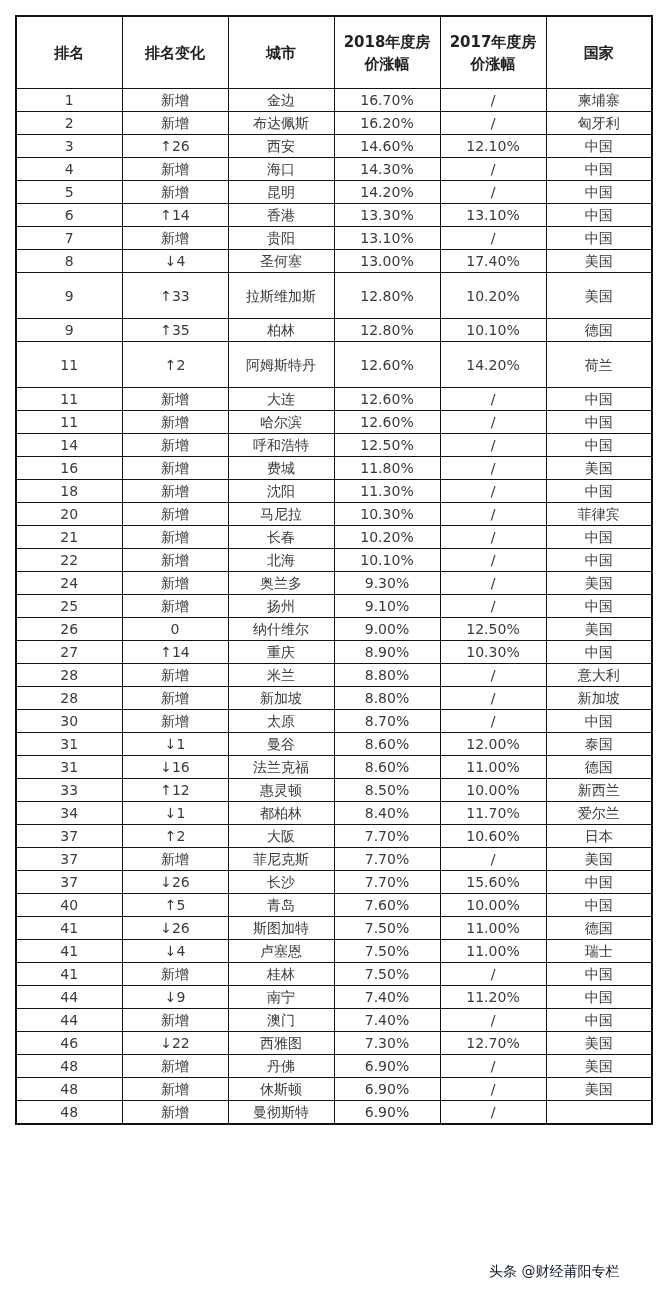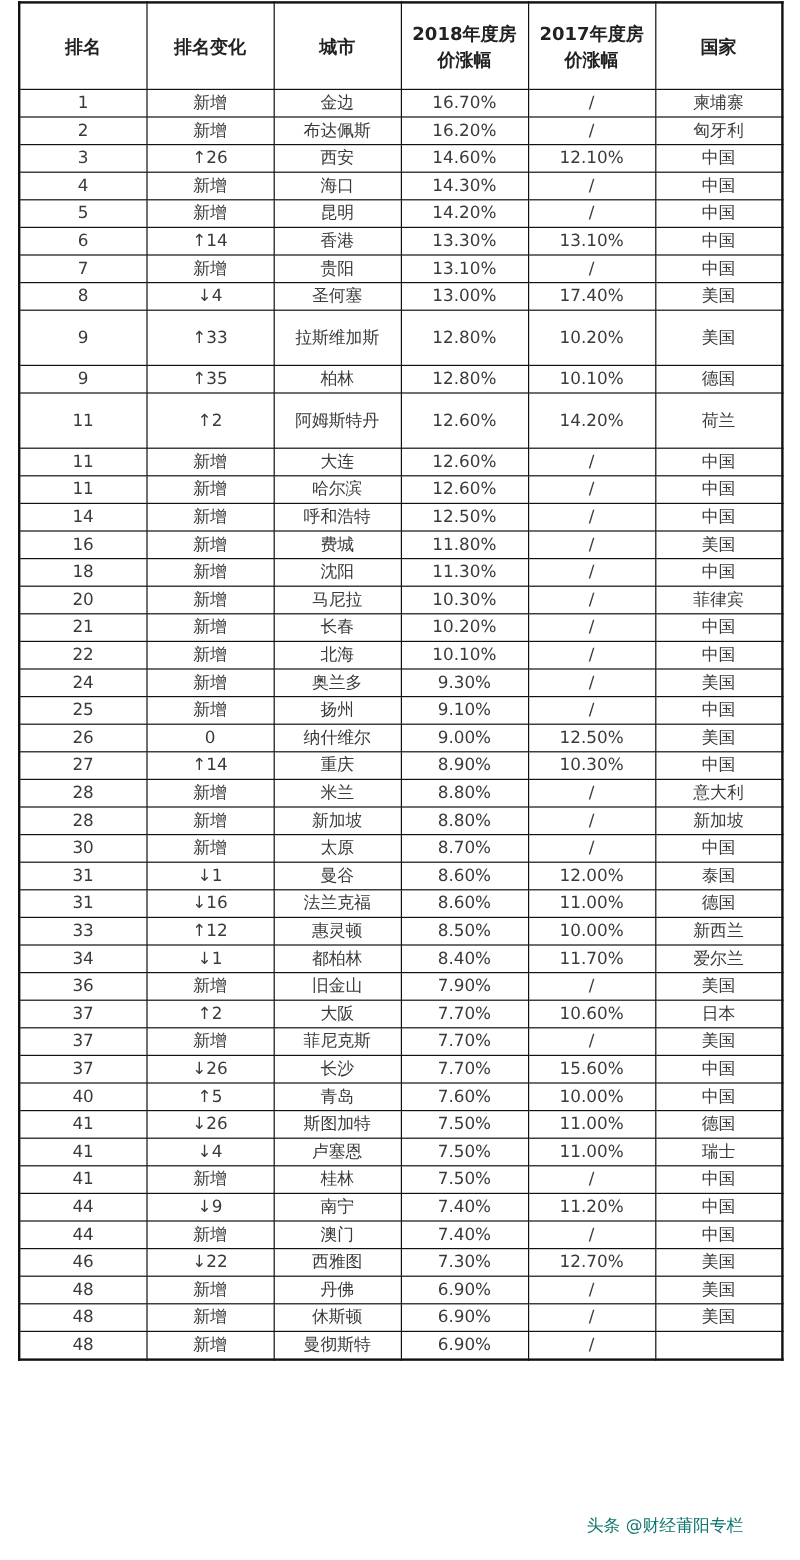--- a/index.html
+++ b/index.html
@@ -1,34 +1,34 @@
 <!DOCTYPE html>
 <html><head>
 <meta charset="utf-8">
 <style>
   html, body { margin: 0; padding: 0; background: #ffffff; }
   body { width: 667px; height: 1300px; position: relative; overflow: hidden;
          font-family: "DejaVu Sans", "Liberation Sans", sans-serif; color: #333; }
   table.rank {
-    position: absolute; left: 15px; top: 1px;
+    position: absolute; left: 15px; top: 15px;
     width: 637px; border-collapse: collapse; table-layout: fixed;
     border: 2px solid #111;
   }
   table.rank col { width: 106px; }
   table.rank th, table.rank td {
     border: 1px solid #111; text-align: center; vertical-align: middle;
     padding: 0; overflow: hidden; white-space: nowrap;
   }
   table.rank th {
     height: 71px; font-size: 15px; font-weight: bold; color: #222; line-height: 22px;
   }
   table.rank td { height: 22px; font-size: 14px; color: #3a3a3a; line-height: 22px; }
   table.rank tr.tall td { height: 45px; }
   .watermark {
-    position: absolute; left: 487px; top: 1263px; font-size: 14px; color: #0f766e;
+    position: absolute; left: 487px; top: 1263px; font-size: 14px; color: #0f172a;
     background: rgba(255,255,255,0.55); padding: 0 2px; letter-spacing: 0px;
     white-space: nowrap;
   }
 </style>
 </head>
 <body>
 
 <table class="rank">
   <colgroup>
       <col>
@@ -297,28 +297,20 @@
       </tr>
       <tr>
         <td>34</td>
         <td>↓1</td>
         <td>都柏林</td>
         <td>8.40%</td>
         <td>11.70%</td>
         <td>爱尔兰</td>
       </tr>
       <tr>
-        <td>36</td>
-        <td>新增</td>
-        <td>旧金山</td>
-        <td>7.90%</td>
-        <td>/</td>
-        <td>美国</td>
-      </tr>
-      <tr>
         <td>37</td>
         <td>↑2</td>
         <td>大阪</td>
         <td>7.70%</td>
         <td>10.60%</td>
         <td>日本</td>
       </tr>
       <tr>
         <td>37</td>
         <td>新增</td>

